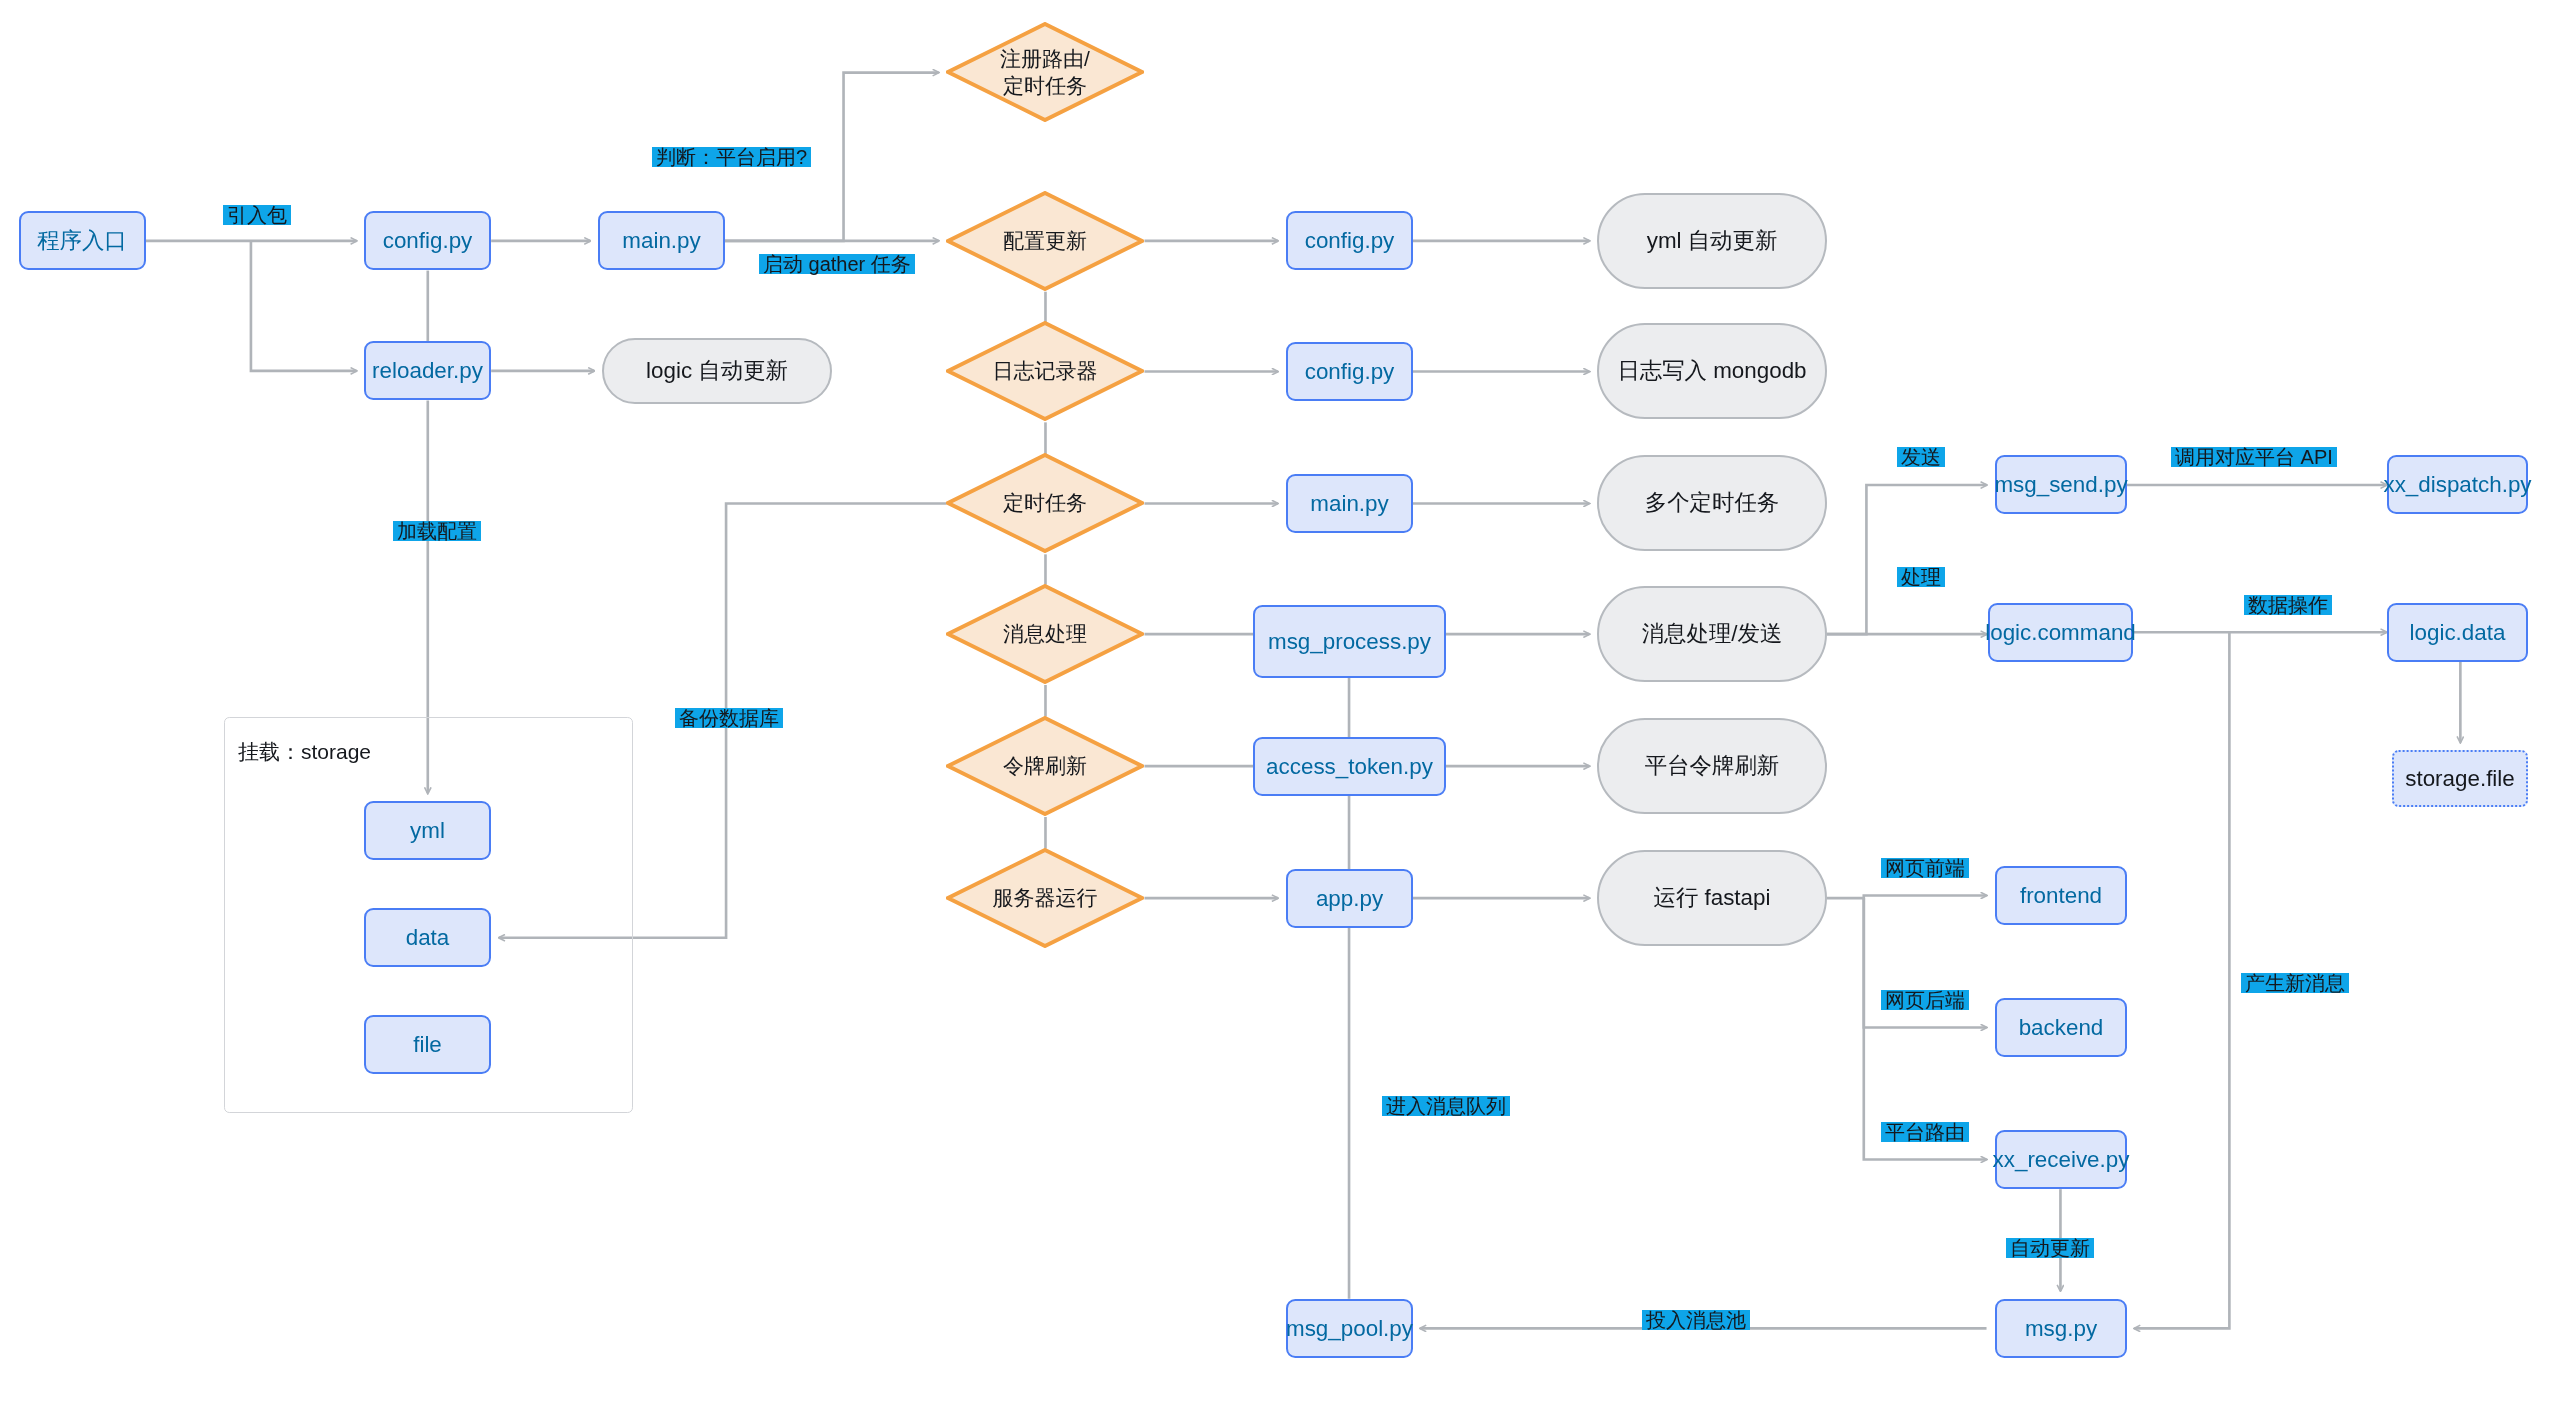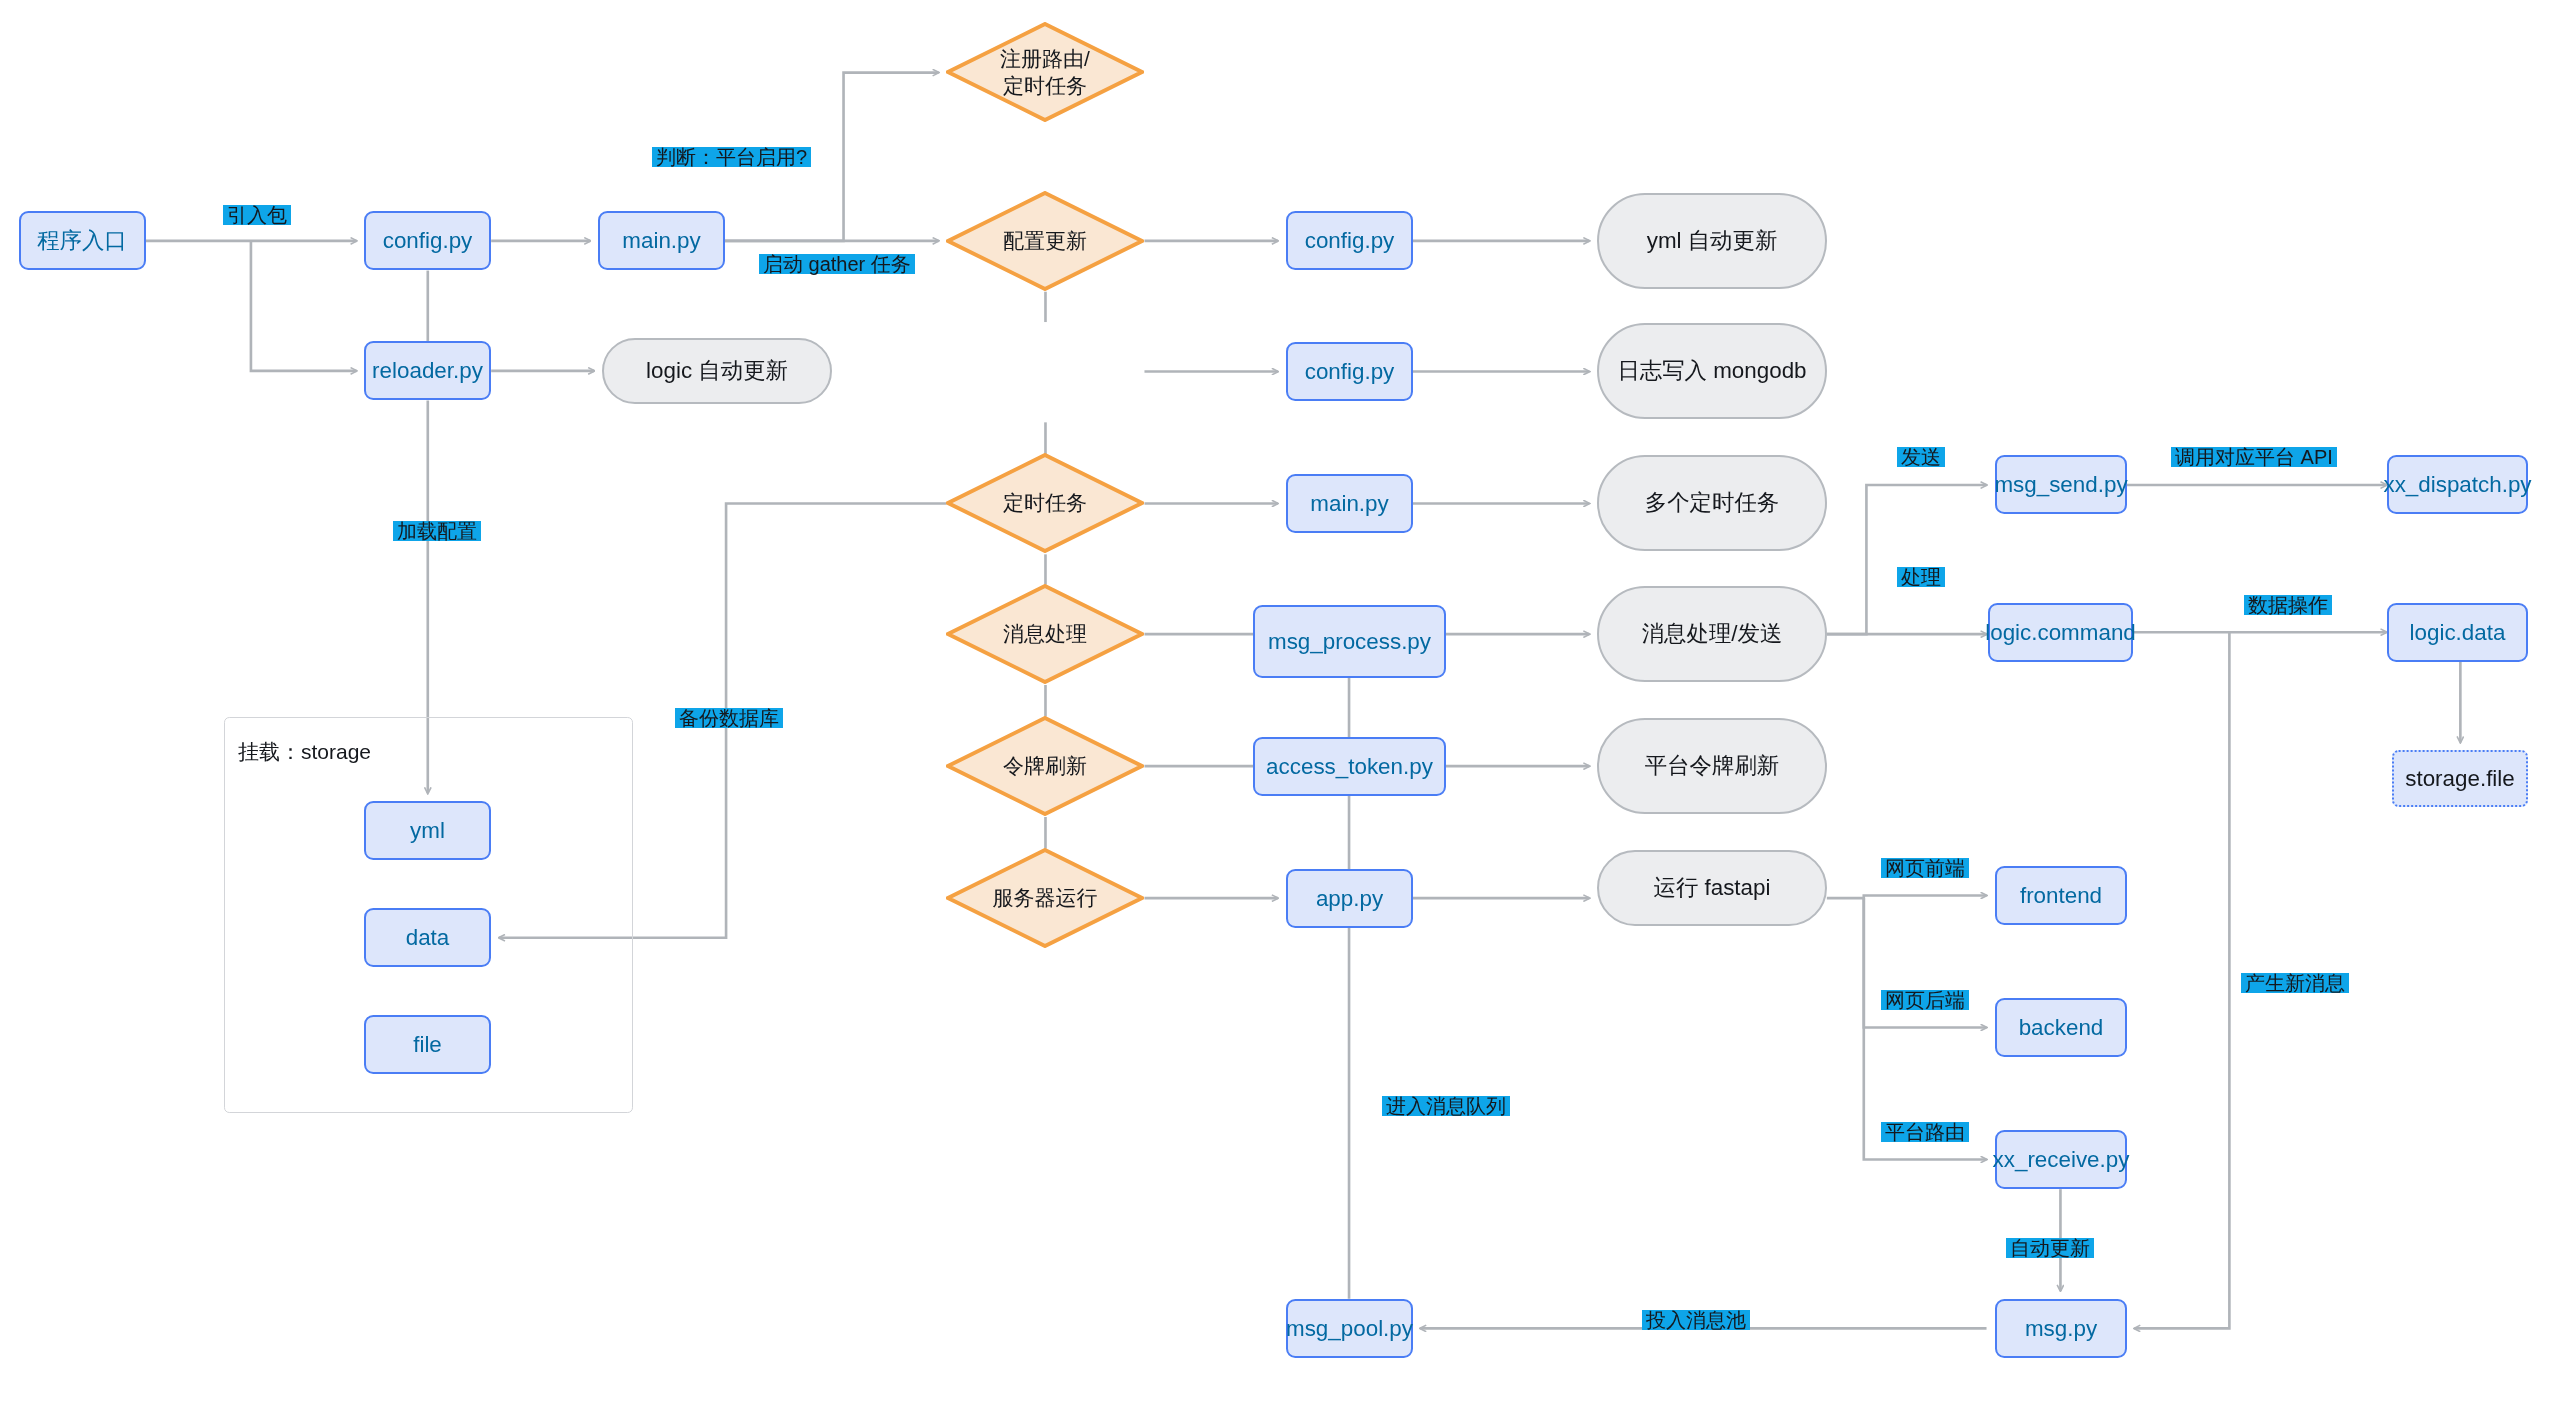--- a/index.html
+++ b/index.html
@@ -210,20 +210,26 @@
 定时任务</span>
   </div>
 
   <div class="node node-decision" style="left:946px; top:191px; width:198px; height:100px;">
     <svg class="diamond-shape" viewBox="0 0 300 152" preserveAspectRatio="none">
       <polygon points="150,3 297,76 150,149 3,76" fill="#fae7d3" stroke="#f5a142" stroke-width="6"></polygon>
     </svg>
     <span class="dlabel">配置更新</span>
   </div>
 
+  <div class="node node-decision" style="left:946px; top:321px; width:198px; height:100px;">
+    <svg class="diamond-shape" viewBox="0 0 300 152" preserveAspectRatio="none">
+      <polygon points="150,3 297,76 150,149 3,76" fill="#fae7d3" stroke="#f5a142" stroke-width="6"></polygon>
+    </svg>
+    <span class="dlabel">日志记录器</span>
+  </div>
 
   <div class="node node-decision" style="left:946px; top:453px; width:198px; height:100px;">
     <svg class="diamond-shape" viewBox="0 0 300 152" preserveAspectRatio="none">
       <polygon points="150,3 297,76 150,149 3,76" fill="#fae7d3" stroke="#f5a142" stroke-width="6"></polygon>
     </svg>
     <span class="dlabel">定时任务</span>
   </div>
 
   <div class="node node-decision" style="left:946px; top:584px; width:198px; height:100px;">
     <svg class="diamond-shape" viewBox="0 0 300 152" preserveAspectRatio="none">
@@ -283,21 +289,21 @@
   </div>
 
   <div class="node node-stadium" style="left:1597px; top:586px; width:230px; height:96px;">
     <span>消息处理/发送</span>
   </div>
 
   <div class="node node-stadium" style="left:1597px; top:718px; width:230px; height:96px;">
     <span>平台令牌刷新</span>
   </div>
 
-  <div class="node node-stadium" style="left:1597px; top:850px; width:230px; height:76px;">
+  <div class="node node-stadium" style="left:1597px; top:850px; width:230px; height:96px;">
     <span>运行 fastapi</span>
   </div>
 
   <div class="node node-process" style="left:1995px; top:455px; width:132px; height:59px;">
     <span>msg_send.py</span>
   </div>
 
   <div class="node node-process" style="left:2387px; top:455px; width:141px; height:59px;">
     <span>xx_dispatch.py</span>
   </div>

